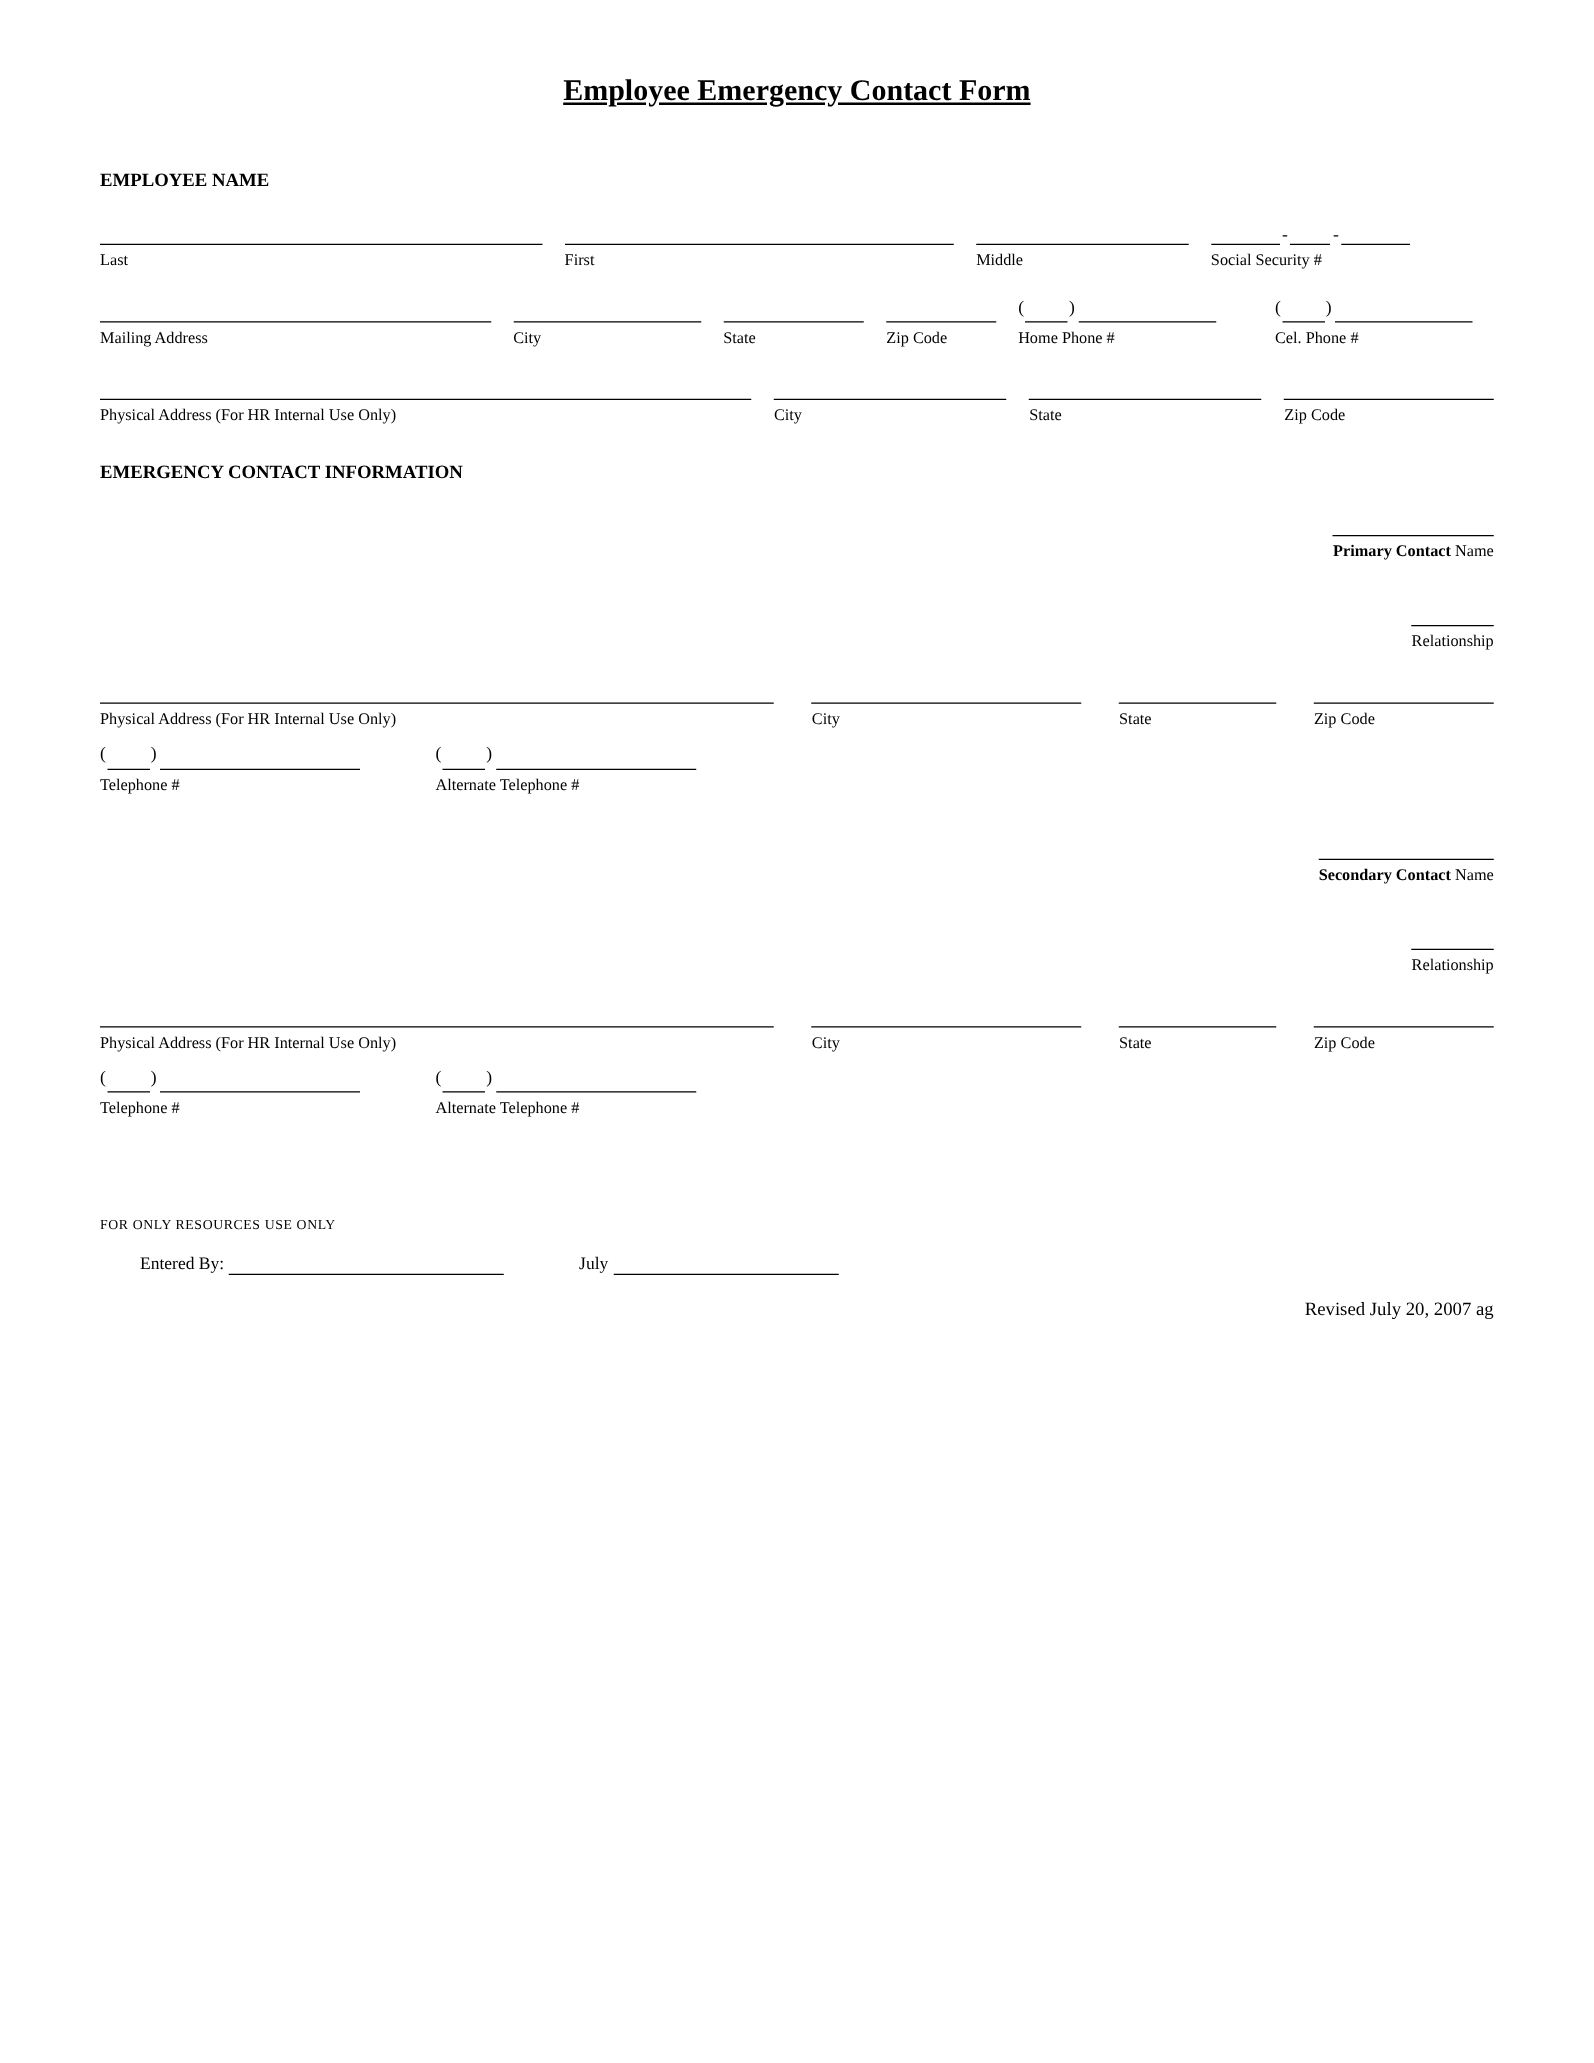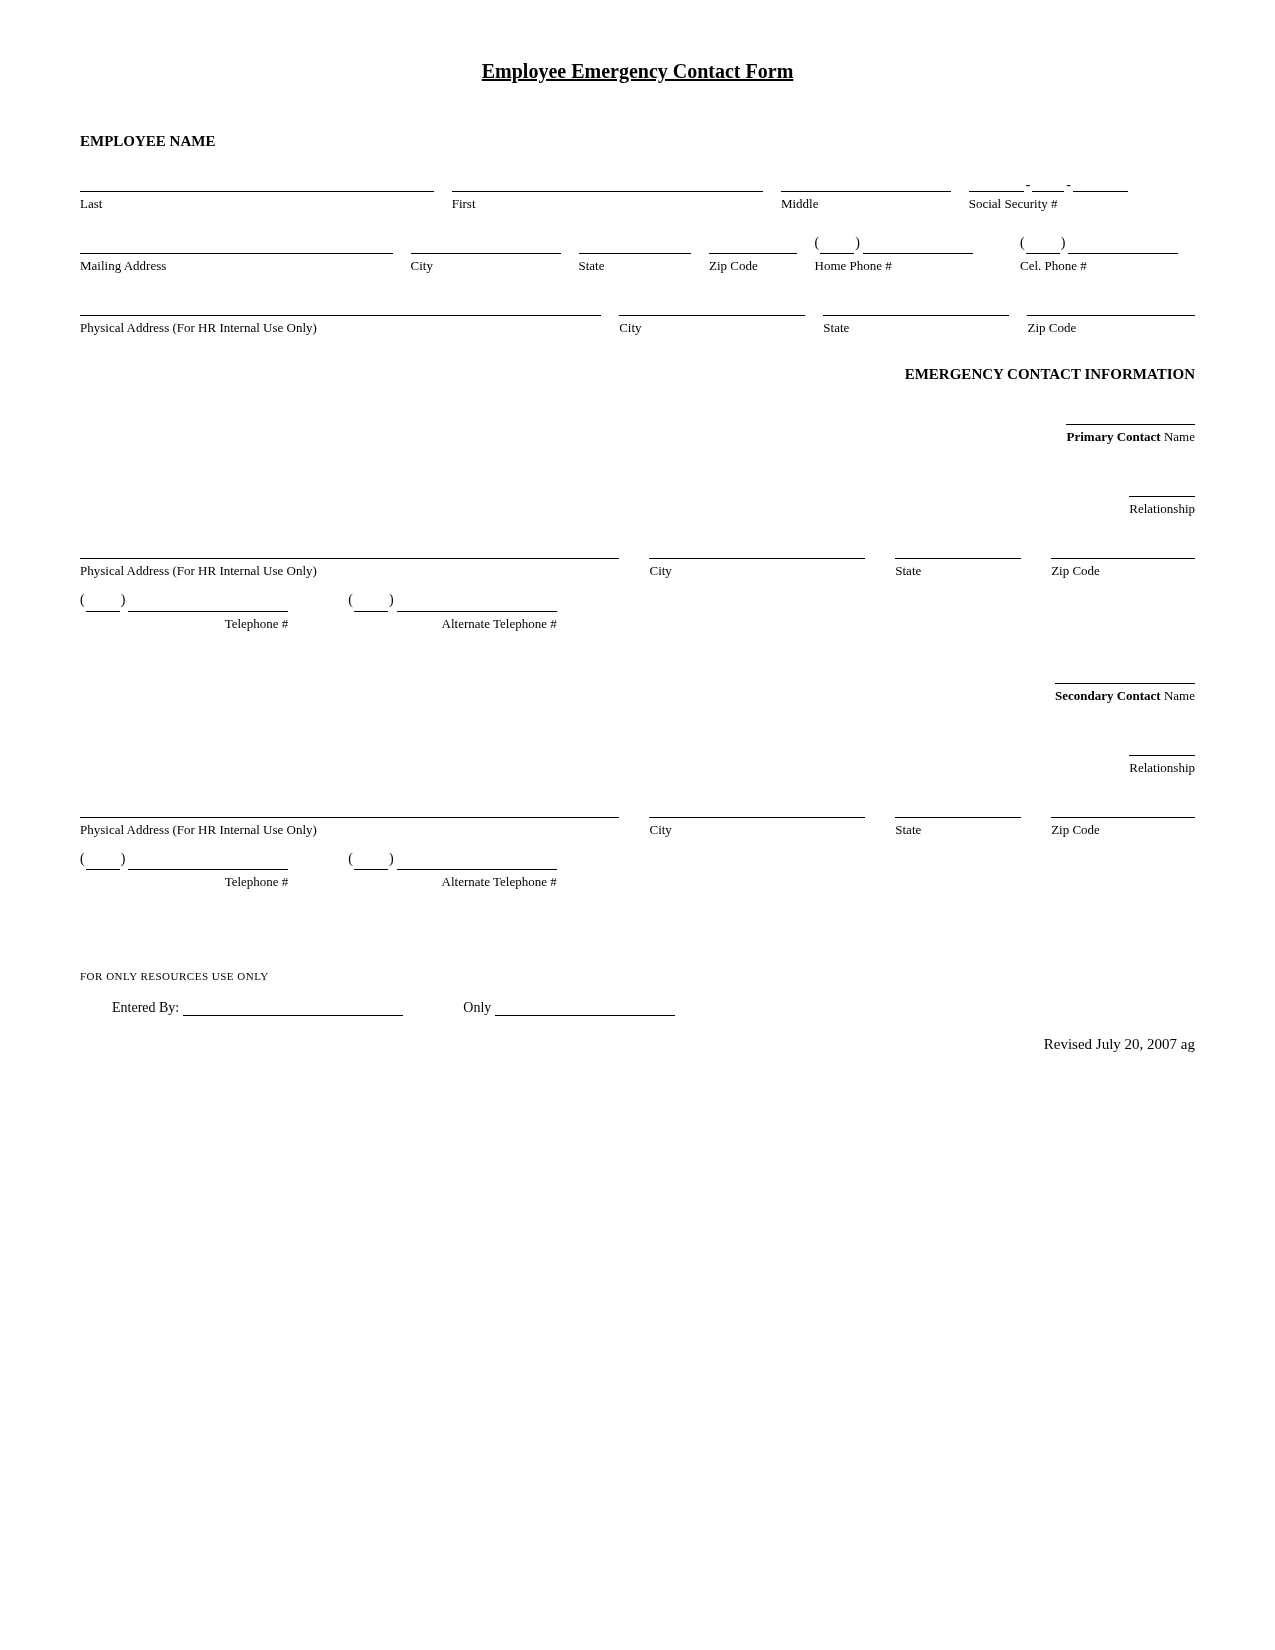--- a/index.html
+++ b/index.html
@@ -13,21 +13,21 @@
       font-family: "Times New Roman", Times, serif;
       font-size: 14px;
       color: #000000;
       width: 1275px;
       min-height: 1650px;
       padding: 60px 80px;
     }
 
     .page-title {
       text-align: center;
-      font-size: 20px;
+      font-size: 24px;
       font-weight: bold;
       text-decoration: underline;
       margin-bottom: 50px;
     }
 
     .section-heading {
       font-size: 15px;
       font-weight: bold;
       margin-bottom: 20px;
       margin-top: 10px;
@@ -200,21 +200,20 @@
       flex: 1.0;
     }
 
     .physical-row .phys-zip {
       flex: 0.9;
     }
 
     
     .emergency-section {
       margin-top: 24px;
-      text-align: right;
     }
 
     
     .contact-name-row {
       display: flex;
       gap: 30px;
       margin-bottom: 20px;
       align-items: flex-end;
       flex-direction: column;
     }
@@ -525,18 +524,18 @@
 </div>
 
 <div class="hr-section">
   <div class="hr-label">FOR ONLY RESOURCES USE ONLY</div>
   <div class="hr-fields-row">
     <div class="hr-entered">
       <span>Entered By:</span>
       <div class="hr-line"></div>
     </div>
     <div class="hr-date">
-      <span>Only</span>
+      <span>July</span>
       <div class="hr-date-line"></div>
     </div>
   </div>
   <div class="revised-text">Revised July 20, 2007 ag</div>
 </div>
 
 </body></html>

